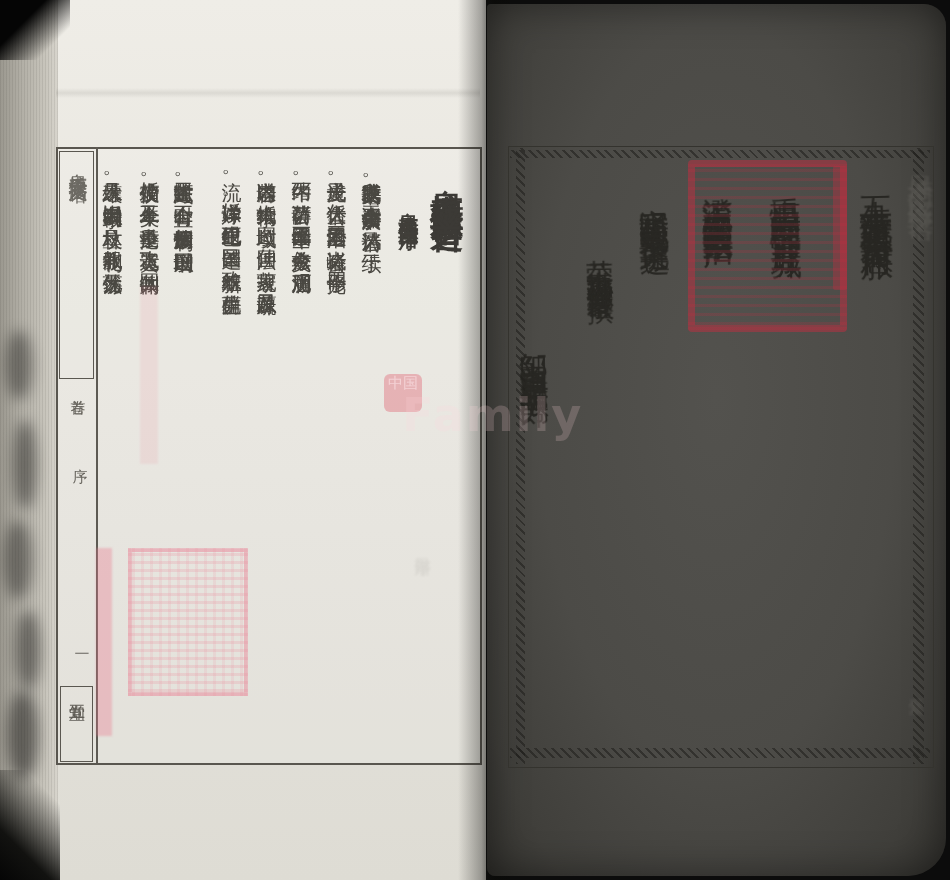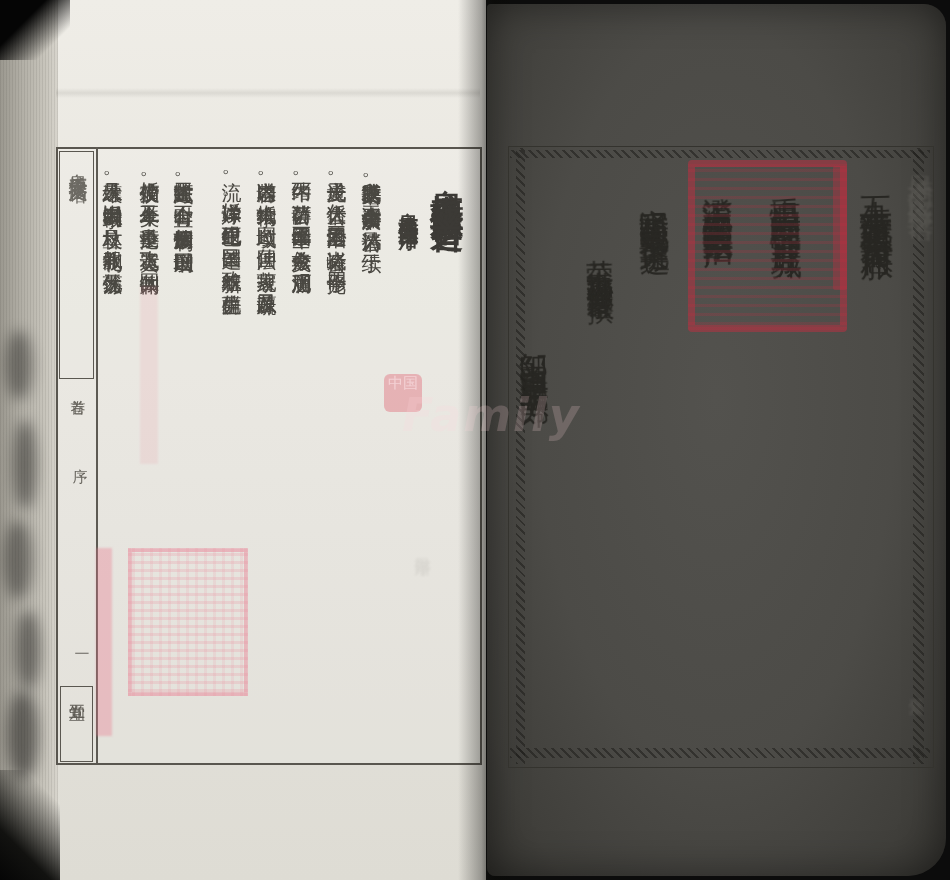--- a/index.html
+++ b/index.html
@@ -133,21 +133,21 @@
 
   
   .wm-logo{
     position:absolute;left:384px;top:374px;width:38px;height:38px;
     background:rgba(222,64,86,.32);border-radius:6px;
     color:rgba(255,235,238,.55);font-size:15px;line-height:19px;text-align:center;
     font-family:"DejaVu Sans", sans-serif;filter:blur(.5px);
   }
   .wm-text{
     position:absolute;left:402px;top:388px;
-    font-family:"DejaVu Sans", sans-serif;font-style:italic;font-weight:700;
+    font-family:"DejaVu Sans", sans-serif;font-weight:700;
     font-size:46px;color:rgba(255,214,220,.20);letter-spacing:2px;
     filter:blur(.6px);
   }
 </style>
 </head>
 <body>
 
 <div class="scan">
 
   <div class="left-page">

